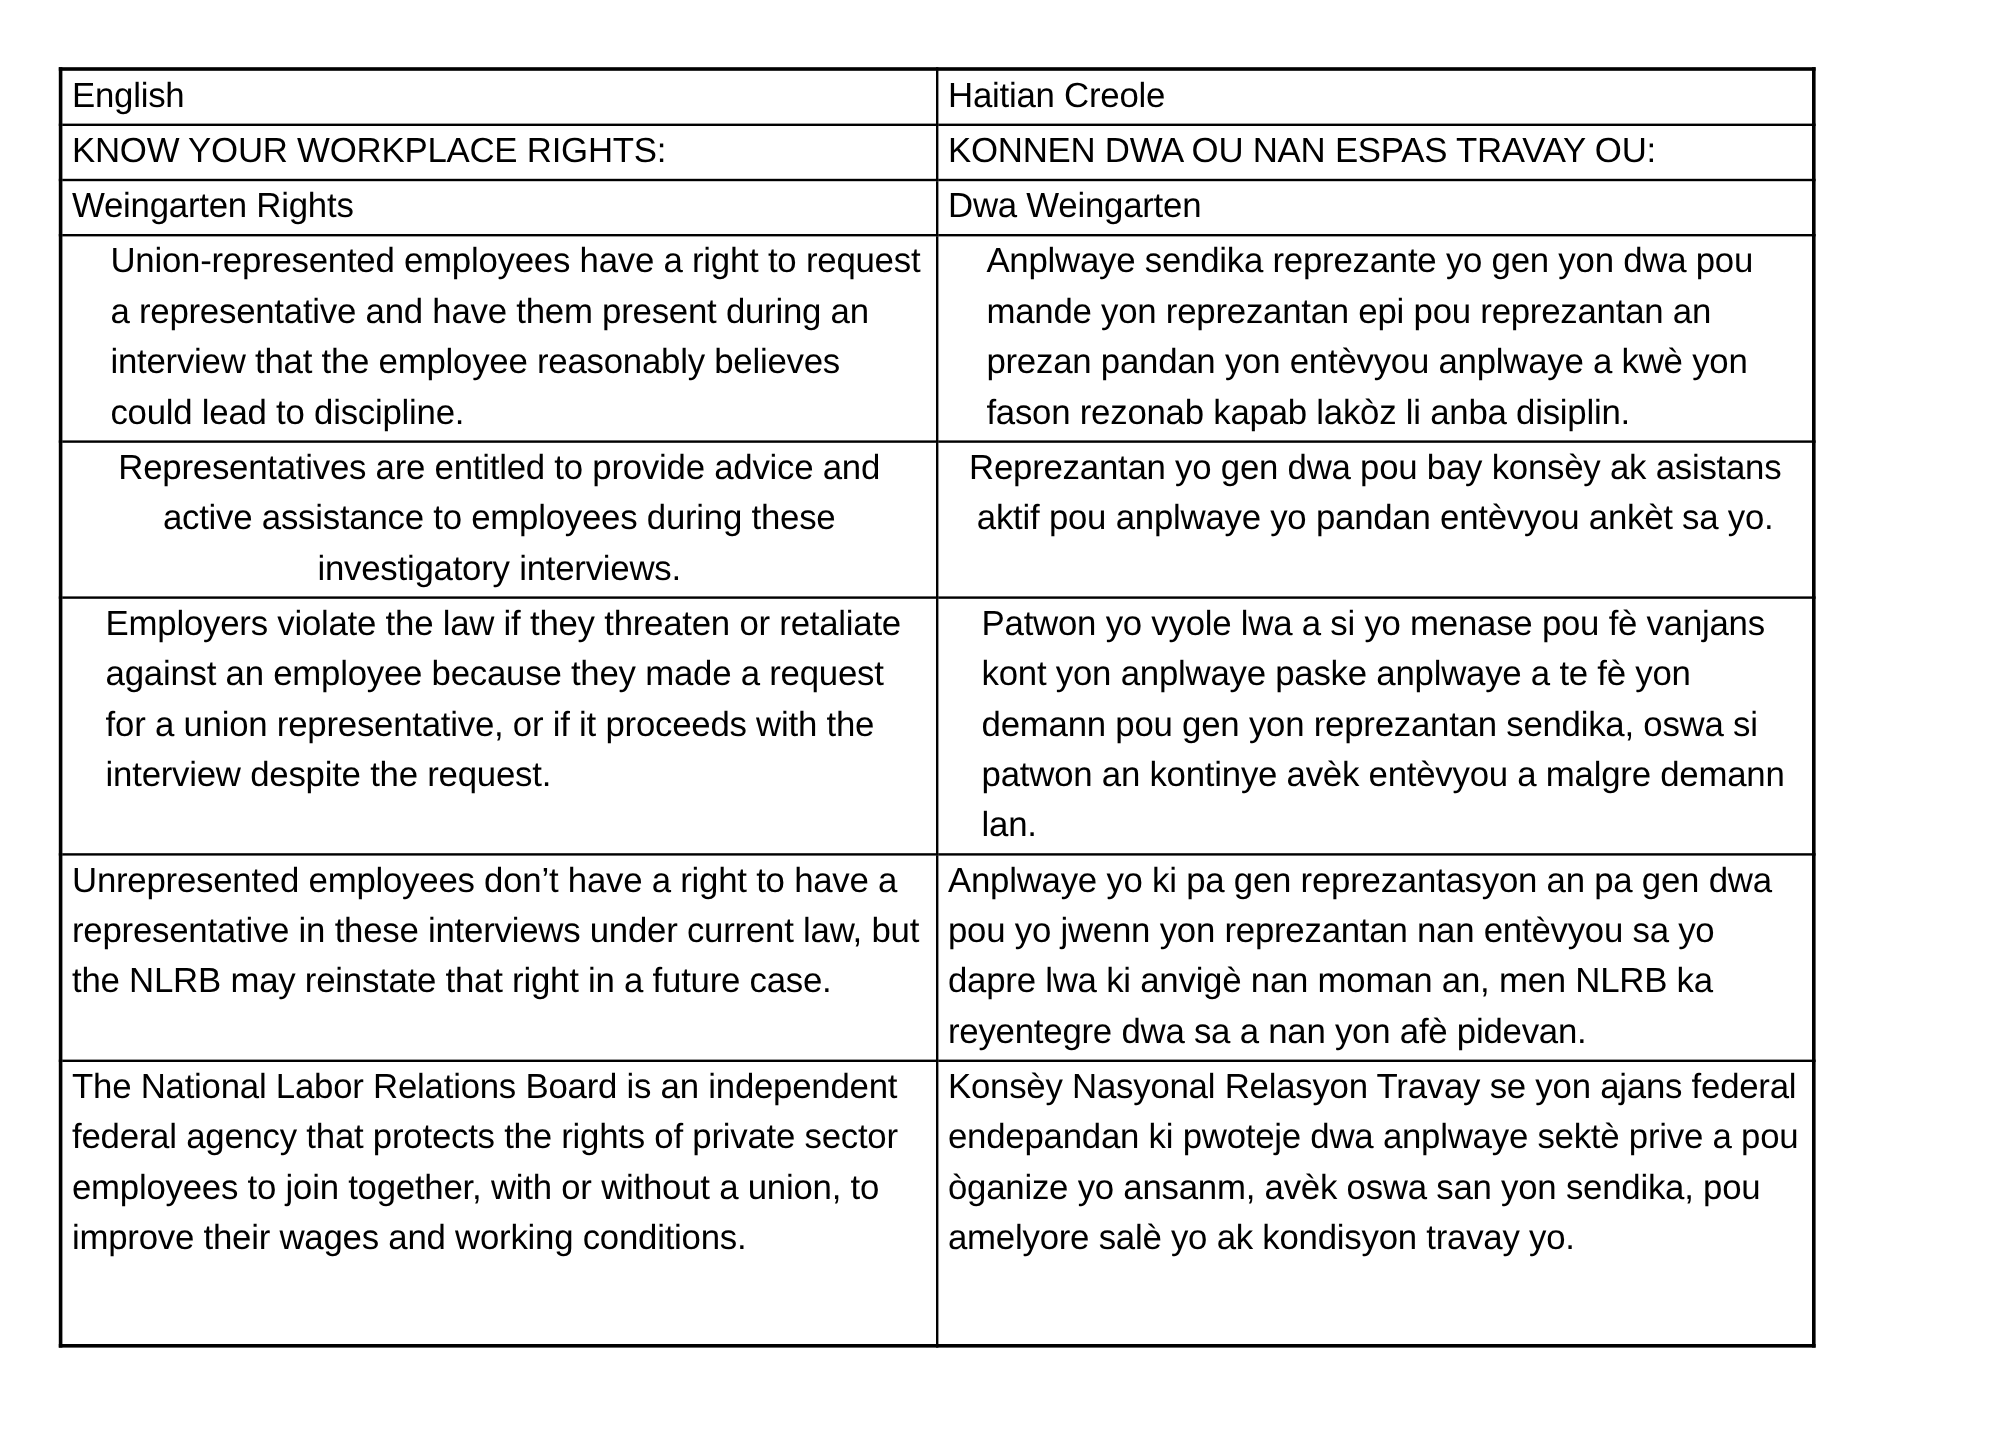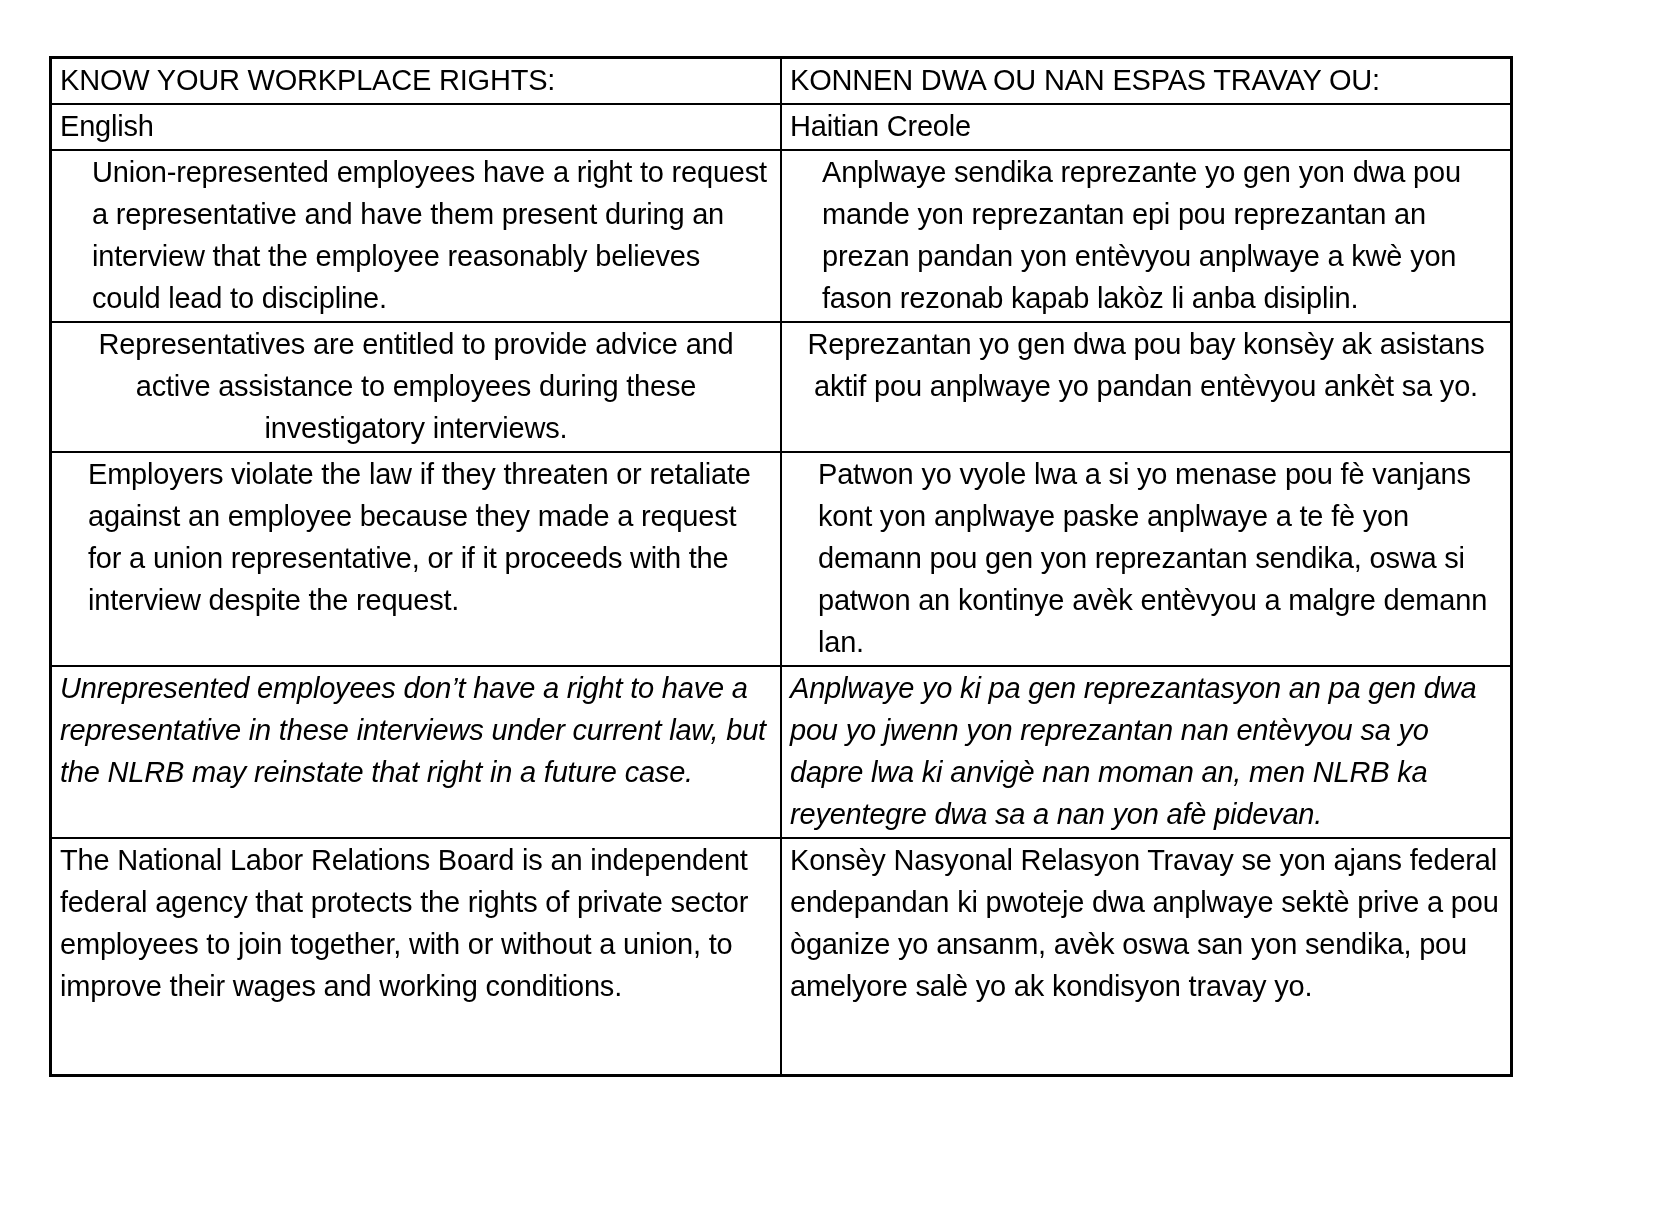--- a/index.html
+++ b/index.html
@@ -35,36 +35,40 @@
     letter-spacing: -0.2px;
     overflow: hidden;
   }
   table.bilingual {
     border: 3px solid #000000;
   }
   tr.r-single td { height: 40px; }
   tr.r4 td { height: 164px; padding-left: 40px; }
   tr.r5 td { height: 124px; text-align: center; }
   tr.r6 td { height: 208px; padding-left: 36px; }
-  tr.r7 td { height: 165px; font-style: italic; }
+  tr.r7 td { height: 165px; }
   tr.r8 td { height: 233px; border-radius: 20px; }
 </style>
 </head>
 <body>
 
 <div class="page">
   <table class="bilingual">
     <tbody>
       <tr class="r-single">
+        <td>English</td>
+        <td>Haitian Creole</td>
+      </tr>
+      <tr class="r-single">
         <td>KNOW YOUR WORKPLACE RIGHTS:</td>
         <td>KONNEN DWA OU NAN ESPAS TRAVAY OU:</td>
       </tr>
       <tr class="r-single">
-        <td>English</td>
-        <td>Haitian Creole</td>
+        <td>Weingarten Rights</td>
+        <td>Dwa Weingarten</td>
       </tr>
       <tr class="r4">
         <td>Union-represented employees have a right to request a representative and have them present during an interview that the employee reasonably believes could lead to discipline.</td>
         <td>Anplwaye sendika reprezante yo gen yon dwa pou mande yon reprezantan epi pou reprezantan an prezan pandan yon entèvyou anplwaye a kwè yon fason rezonab kapab lakòz li anba disiplin.</td>
       </tr>
       <tr class="r5">
         <td>Representatives are entitled to provide advice and active assistance to employees during these investigatory interviews.</td>
         <td>Reprezantan yo gen dwa pou bay konsèy ak asistans aktif pou anplwaye yo pandan entèvyou ankèt sa yo.</td>
       </tr>
       <tr class="r6">

